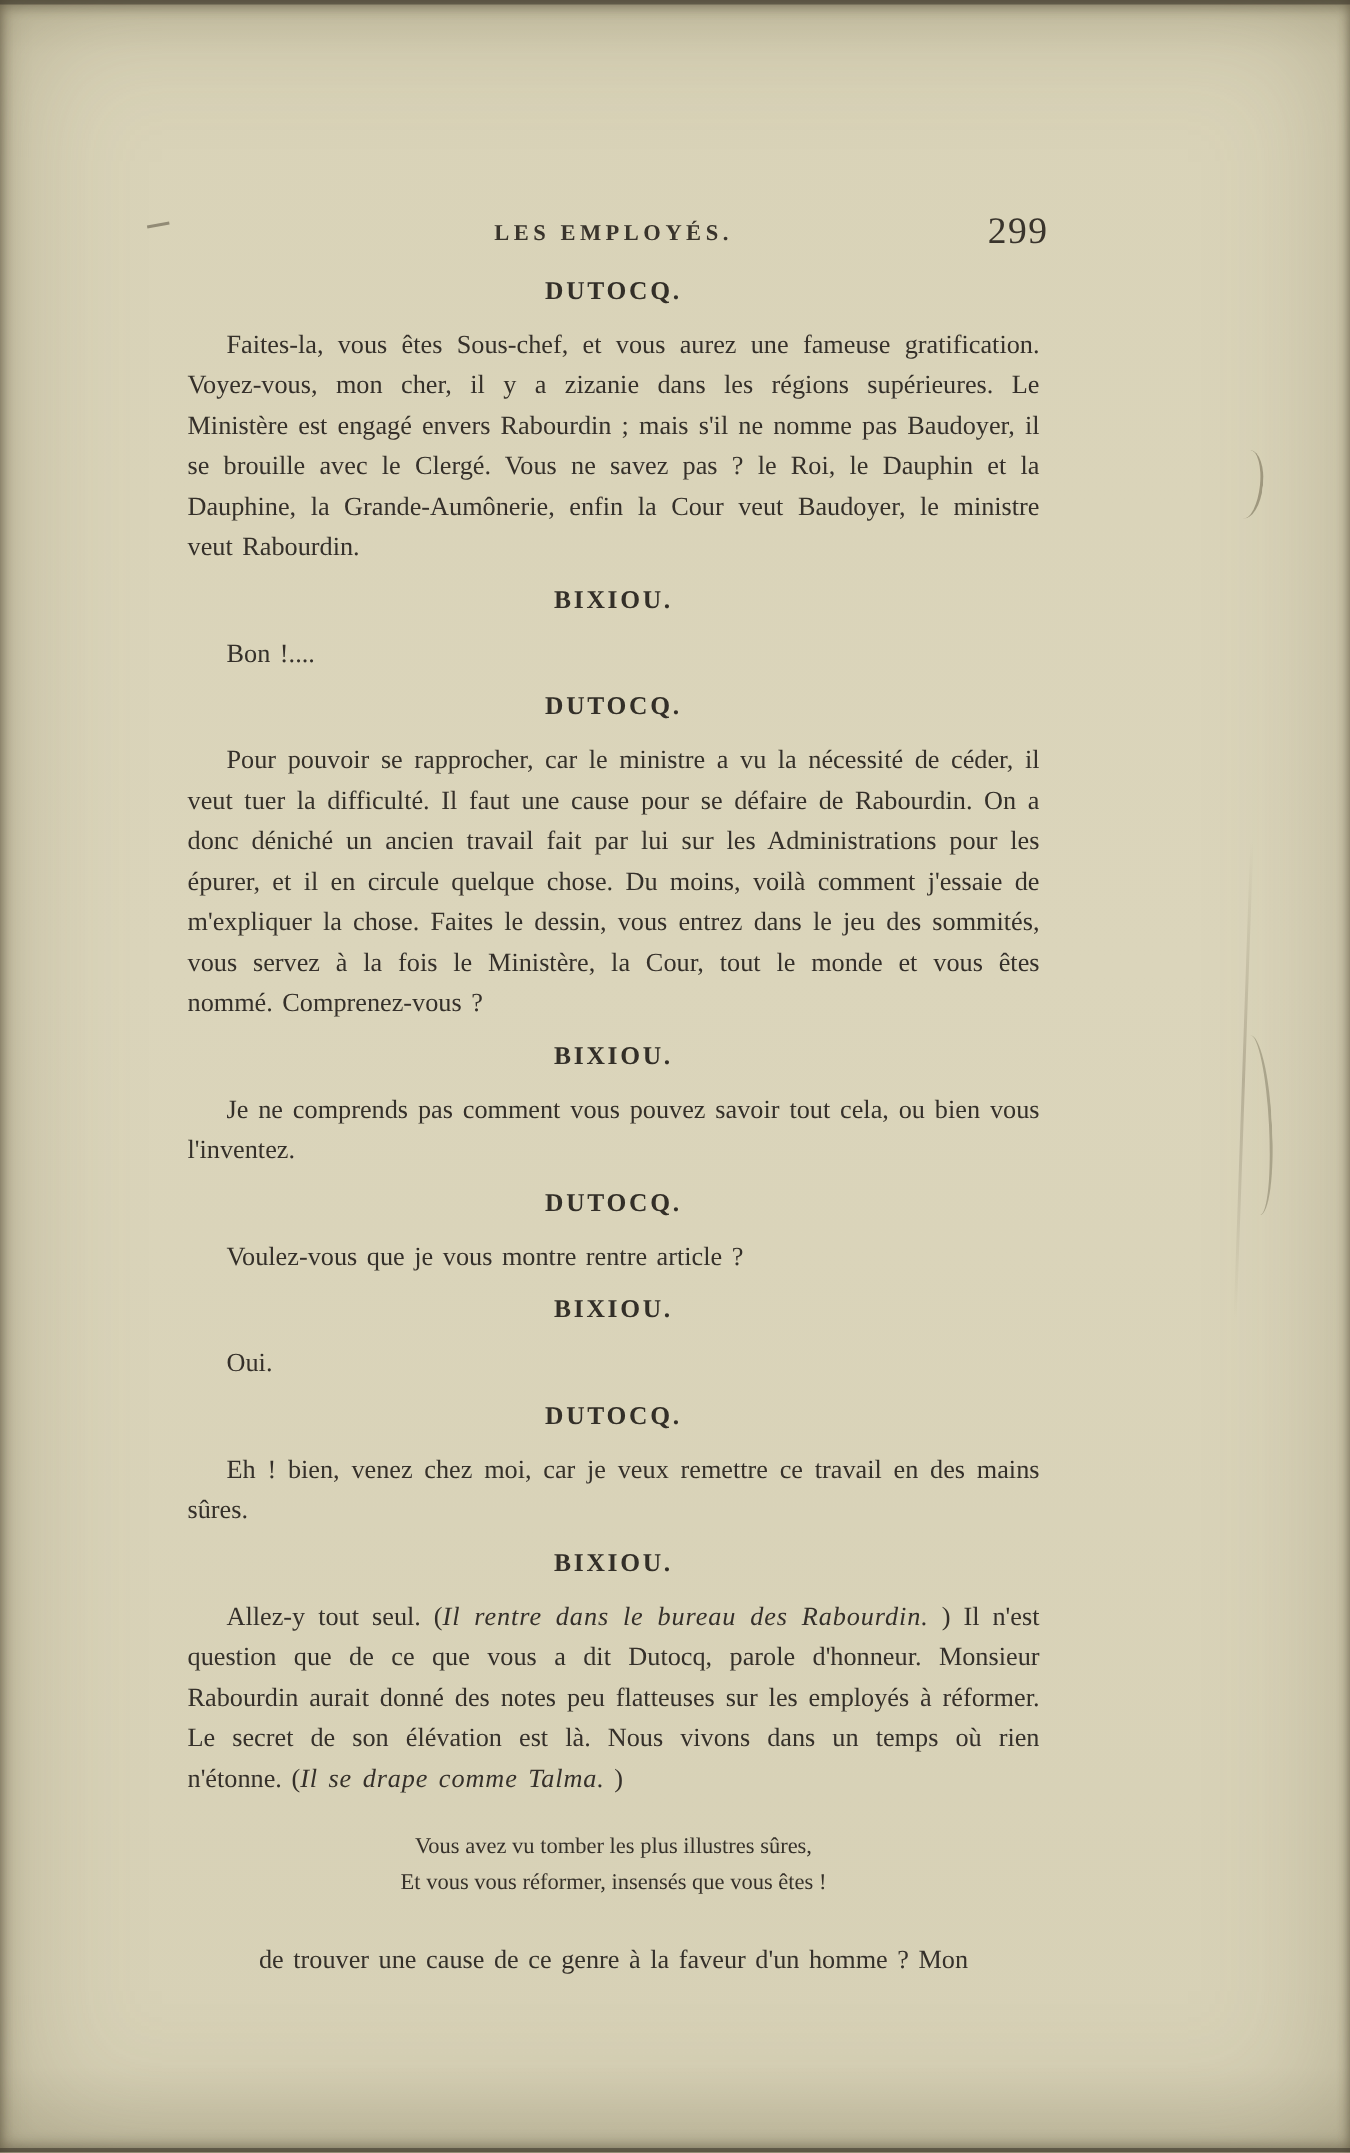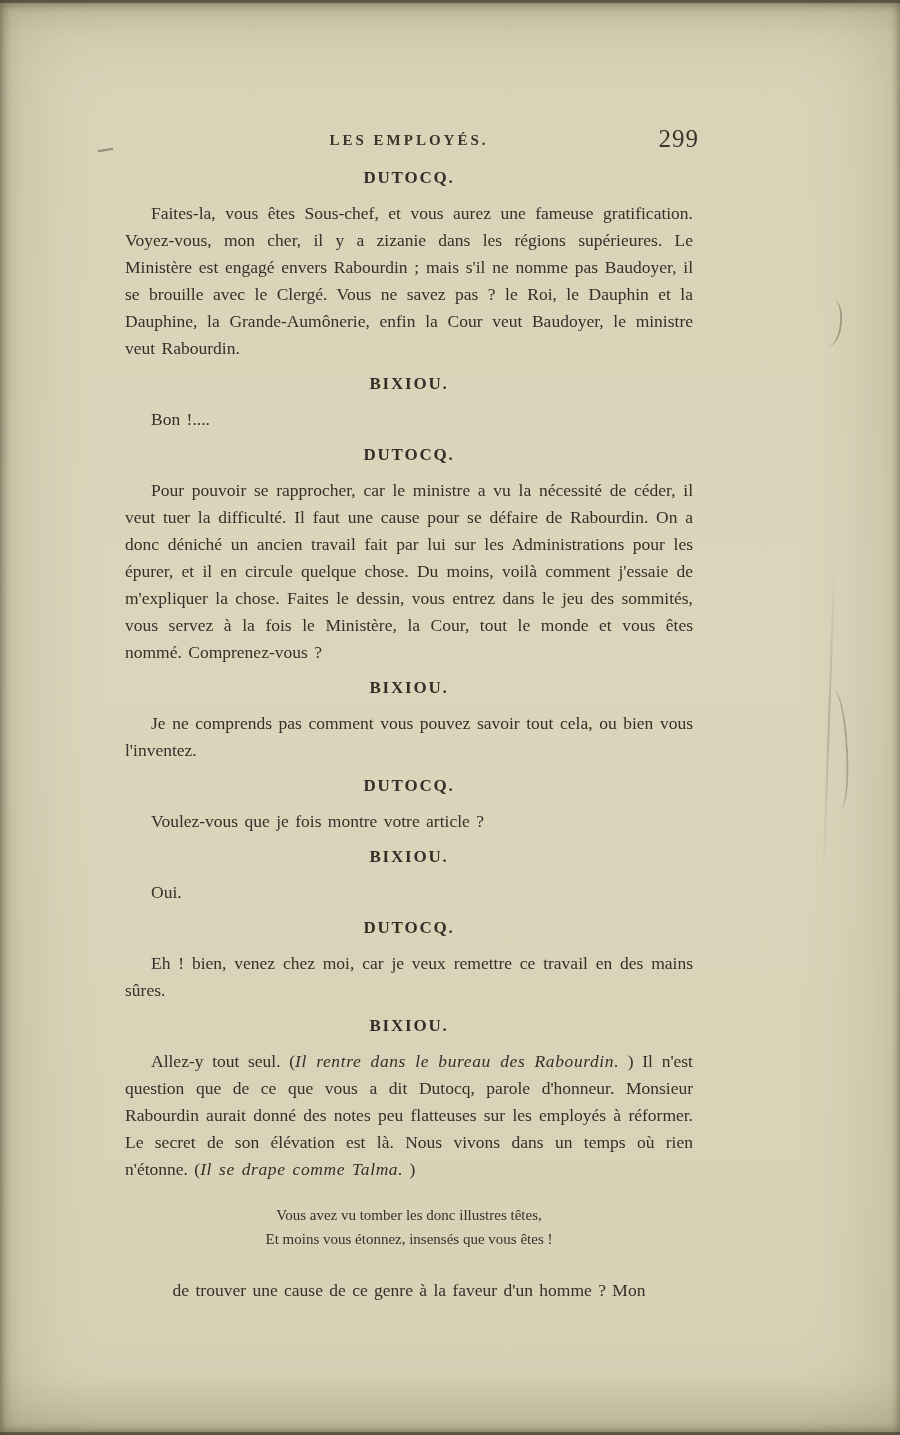--- a/index.html
+++ b/index.html
@@ -28,21 +28,21 @@
     width: 100%;
     height: 3px;
     background: rgba(55, 50, 38, 0.55);
   }
   .edge-top { top: 0; }
   .edge-bottom { bottom: 0; }
 
   .text-column {
     position: absolute;
     left: 113px;
-    top: 132px;
+    top: 148px;
     width: 592px;
   }
 
   .header {
     position: relative;
     height: 26px;
     margin-bottom: 10px;
   }
   .header-title {
     text-align: center;
@@ -158,32 +158,32 @@
     <h3 class="speaker">BIXIOU.</h3>
     <p class="para">Bon !....</p>
 
     <h3 class="speaker">DUTOCQ.</h3>
     <p class="para">Pour pouvoir se rapprocher, car le ministre a vu la nécessité de céder, il veut tuer la difficulté. Il faut une cause pour se défaire de Rabourdin. On a donc déniché un ancien travail fait par lui sur les Administrations pour les épurer, et il en circule quelque chose. Du moins, voilà comment j'essaie de m'expliquer la chose. Faites le dessin, vous entrez dans le jeu des sommités, vous servez à la fois le Ministère, la Cour, tout le monde et vous êtes nommé. Comprenez-vous ?</p>
 
     <h3 class="speaker">BIXIOU.</h3>
     <p class="para">Je ne comprends pas comment vous pouvez savoir tout cela, ou bien vous l'inventez.</p>
 
     <h3 class="speaker">DUTOCQ.</h3>
-    <p class="para">Voulez-vous que je fois montre votre article ?</p>
+    <p class="para">Voulez-vous que je vous montre rentre article ?</p>
 
     <h3 class="speaker">BIXIOU.</h3>
     <p class="para">Oui.</p>
 
     <h3 class="speaker">DUTOCQ.</h3>
     <p class="para">Eh ! bien, venez chez moi, car je veux remettre ce travail en des mains sûres.</p>
 
     <h3 class="speaker">BIXIOU.</h3>
     <p class="para"><span>Allez-y tout seul. (</span><span class="stage">Il rentre dans le bureau des Rabourdin.</span><span> ) Il n'est question que de ce que vous a dit Dutocq, parole d'honneur. Monsieur Rabourdin aurait donné des notes peu flatteuses sur les employés à réformer. Le secret de son élévation est là. Nous vivons dans un temps où rien n'étonne. (</span><span class="stage">Il se drape comme Talma.</span><span> )</span></p>
 
     <div class="verse">
-      <div>Vous avez vu tomber les donc illustres têtes,</div>
-      <div>Et moins vous étonnez, insensés que vous êtes !</div>
+      <div>Vous avez vu tomber les plus illustres sûres,</div>
+      <div>Et vous vous réformer, insensés que vous êtes !</div>
     </div>
 
     <p class="para noindent">de trouver une cause de ce genre à la faveur d'un homme ? Mon</p>
 
   </div>
 </div>
 
 </body></html>

